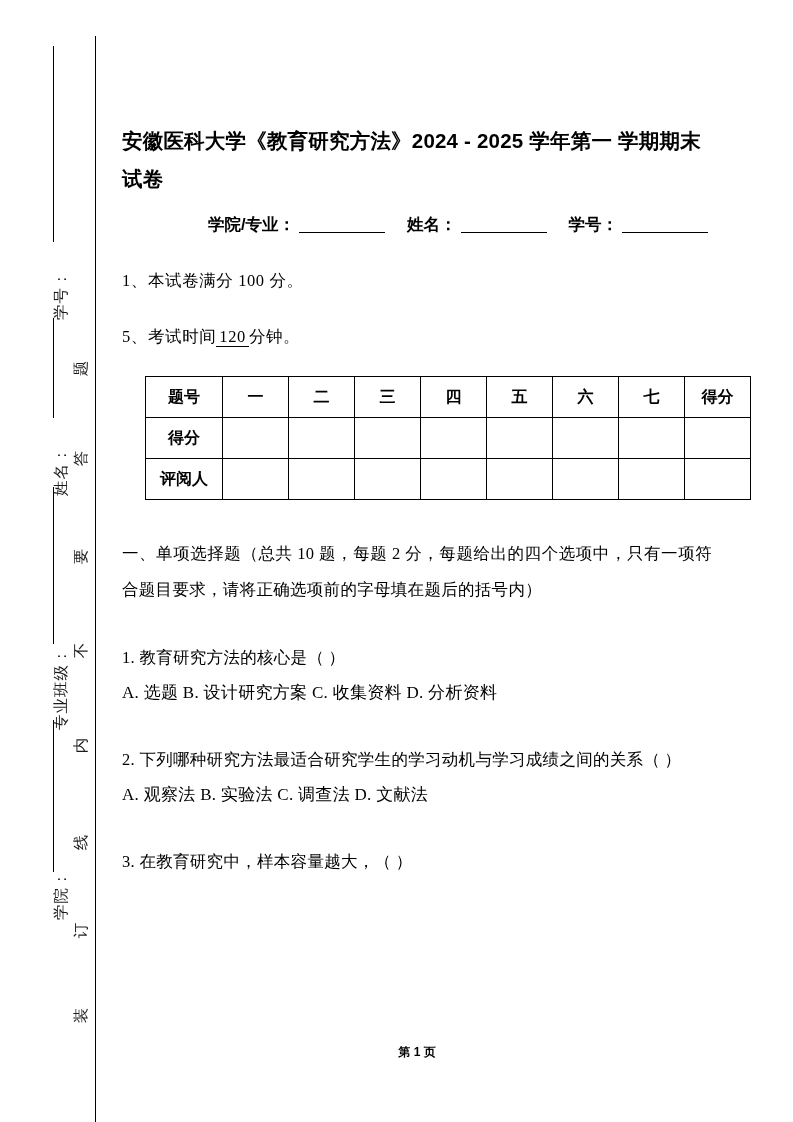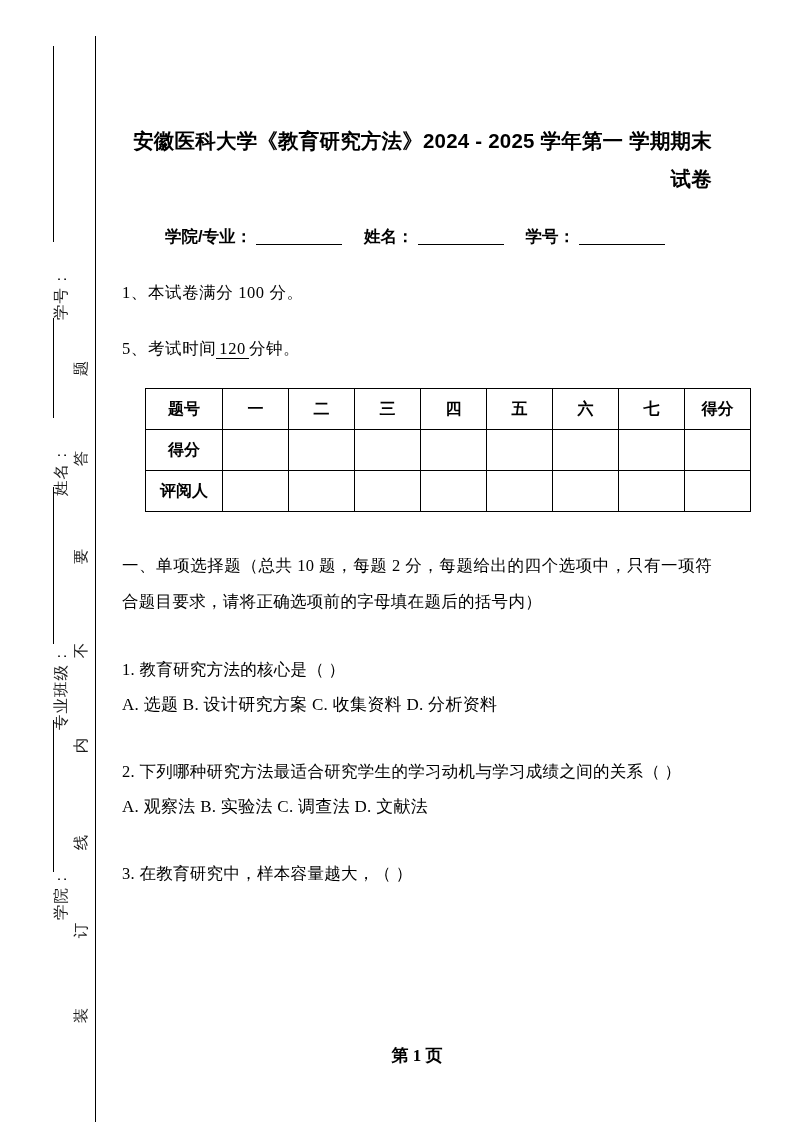--- a/index.html
+++ b/index.html
@@ -85,28 +85,28 @@
     top: 0;
     width: 590px;
   }
 
   .doc-title {
     margin: 0;
     padding-top: 122px;
     font-size: 20.5px;
     font-weight: bold;
     line-height: 38px;
-    text-align: right;
+    text-align: left;
     font-family: "Liberation Sans", "DejaVu Sans", sans-serif;
     letter-spacing: 0.2px;
   }
 
   .info-line {
-    margin-top: 28px;
-    text-align: center;
+    margin-top: 16px;
+    text-align: right;
     font-size: 16.5px;
     font-weight: bold;
     font-family: "Liberation Sans", "DejaVu Sans", sans-serif;
     white-space: nowrap;
   }
   .info-line .blank {
     display: inline-block;
     width: 86px;
     border-bottom: 1.6px solid #000;
     vertical-align: -3px;
@@ -169,23 +169,23 @@
     letter-spacing: 0.3px;
   }
 
   
   #footer {
     position: absolute;
     left: 122px;
     top: 1044px;
     width: 590px;
     text-align: center;
-    font-size: 17px;
-    font-weight: bold;
-    font-family: Liberation Serif, serif;
+    font-size: 12px;
+    font-weight: bold;
+    font-family: Liberation Sans, sans-serif;
   }
 </style>
 </head>
 <body>
 
 <div id="left-margin">
   <div class="inner-rule"></div>
 
   <div class="outer-seg s1"></div>
   <div class="outer-seg s2"></div>

